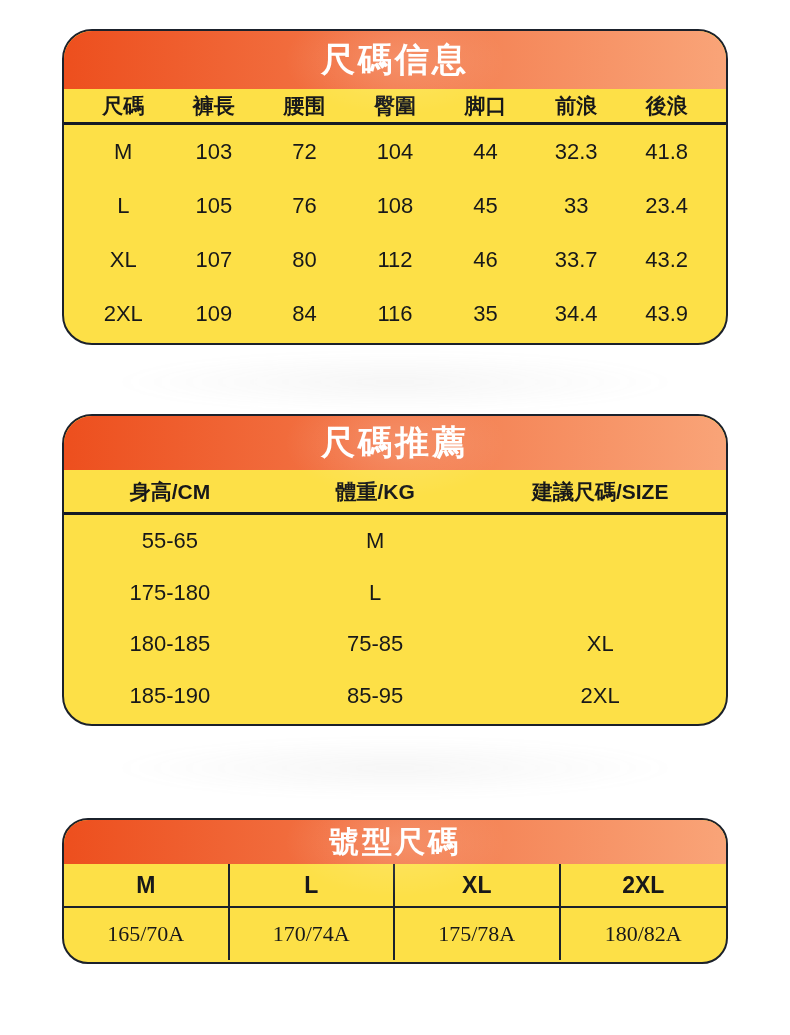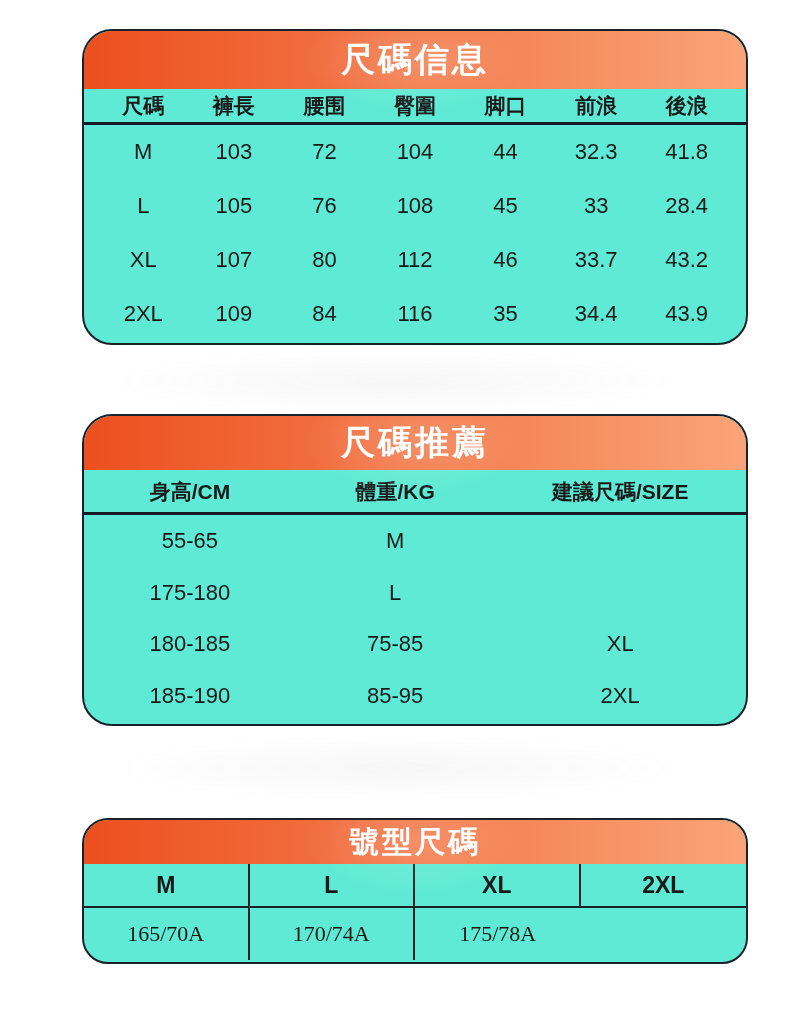--- a/index.html
+++ b/index.html
@@ -22,23 +22,22 @@
   }
   .blob{
     position:absolute;left:110px;width:570px;height:60px;border-radius:50%;
     background:radial-gradient(ellipse at center, rgba(130,130,130,0.07), transparent 70%);
     filter:blur(4px);
   }
   .blob1{top:352px;}
   .blob2{top:738px;}
   .card{
     position:absolute;left:62px;width:666px;
-    background:#5eead4;border:2px solid var(--border);
+    background:#fde047;border:2px solid var(--border);
     overflow:hidden;
-    margin-left:20px;
   }
   .card1{top:29px;height:316px;border-radius:30px;}
   .card2{top:414px;height:312px;border-radius:30px;}
   .card3{top:818px;height:146px;border-radius:26px;}
   .band{
     position:relative;
     display:flex;align-items:center;justify-content:center;
     background:linear-gradient(90deg,var(--grad-l) 0%,var(--grad-r) 100%);
     color:var(--title);
   }
@@ -106,21 +105,21 @@
       <span class="cell">32.3</span>
       <span class="cell">41.8</span>
     </div>
     <div class="g7 row">
       <span class="cell">L</span>
       <span class="cell">105</span>
       <span class="cell">76</span>
       <span class="cell">108</span>
       <span class="cell">45</span>
       <span class="cell">33</span>
-      <span class="cell">28.4</span>
+      <span class="cell">23.4</span>
     </div>
     <div class="g7 row">
       <span class="cell">XL</span>
       <span class="cell">107</span>
       <span class="cell">80</span>
       <span class="cell">112</span>
       <span class="cell">46</span>
       <span class="cell">33.7</span>
       <span class="cell">43.2</span>
     </div>
@@ -175,14 +174,15 @@
   <div class="g4 t3row t3head">
     <span class="t3cell">M</span>
     <span class="t3cell">L</span>
     <span class="t3cell">XL</span>
     <span class="t3cell">2XL</span>
   </div>
   <div class="g4 t3row t3vals">
     <span class="t3cell">165/70A</span>
     <span class="t3cell">170/74A</span>
     <span class="t3cell">175/78A</span>
+    <span class="t3cell">180/82A</span>
   </div>
 </section>
 
 </body></html>

